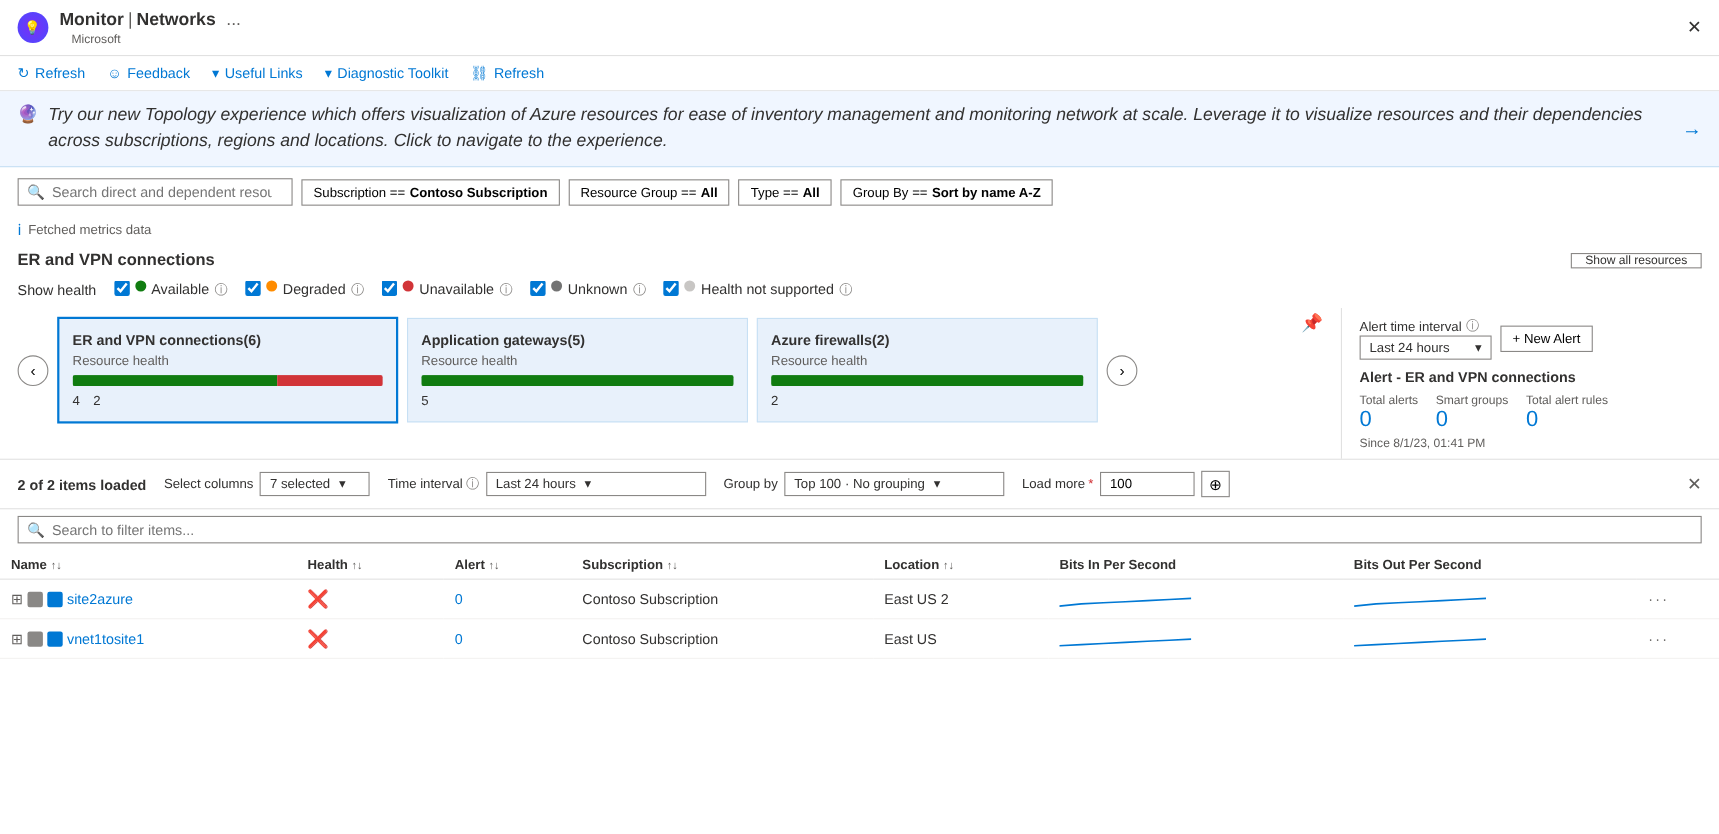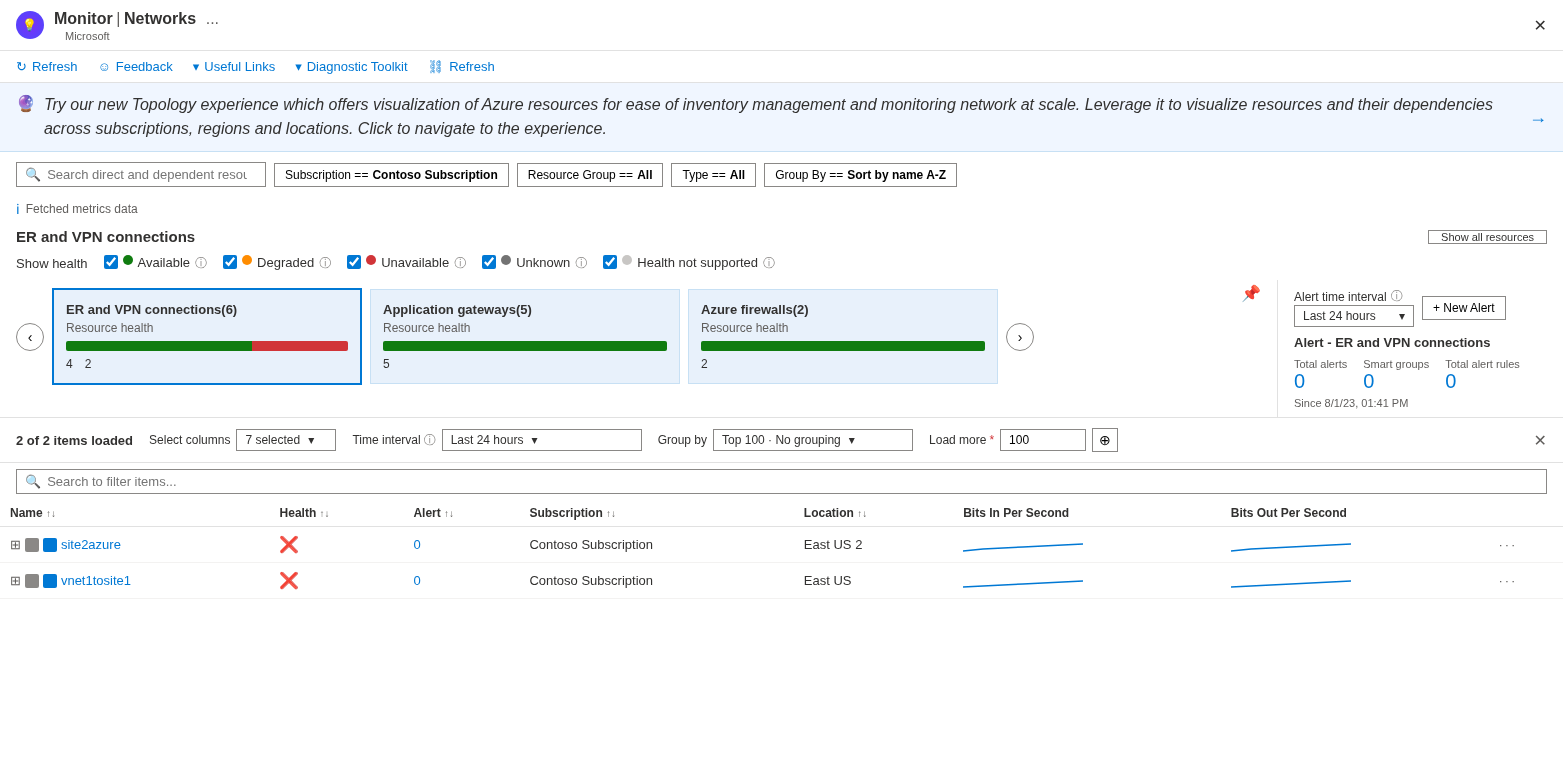--- a/index.html
+++ b/index.html
@@ -55,21 +55,21 @@
     .resource-card.active { border: 2px solid #0078d4; }
     .resource-card-title { font-size: 13px; font-weight: 600; margin-bottom: 4px; }
     .resource-health-label { font-size: 12px; color: #605e5c; margin-bottom: 6px; }
     .health-bar-visual { display: flex; height: 10px; width: 100%; border-radius: 2px; overflow: hidden; margin-bottom: 6px; }
     .hbv-green { background: #107c10; }
     .hbv-red { background: #d13438; }
     .hbv-all-green { background: #107c10; width: 100%; }
     .health-counts { display: flex; gap: 12px; font-size: 12px; }
 
     
-    .right-panel { width: 286px; flex-shrink: 0; padding: 8px 16px; border-left: 1px solid #e1e1e1; }
+    .right-panel { width: 344px; flex-shrink: 0; padding: 8px 16px; border-left: 1px solid #e1e1e1; }
     .alert-interval-row { display: flex; align-items: center; gap: 8px; margin-bottom: 8px; }
     .interval-label { font-size: 12px; color: #323130; display: flex; align-items: center; gap: 4px; }
     .interval-select { display: flex; align-items: center; border: 1px solid #8a8886; padding: 3px 8px; font-size: 12px; cursor: pointer; min-width: 120px; justify-content: space-between; gap: 8px; }
     .new-alert-btn { padding: 4px 10px; border: 1px solid #8a8886; background: #fff; font-size: 12px; cursor: pointer; white-space: nowrap; }
     .alert-section-title { font-size: 13px; font-weight: 600; margin-bottom: 8px; }
     .alert-stats { display: flex; gap: 16px; margin-bottom: 4px; }
     .alert-stat { display: flex; flex-direction: column; }
     .alert-stat-label { font-size: 11px; color: #605e5c; }
     .alert-stat-value { font-size: 20px; font-weight: 400; color: #0078d4; }
     .alert-since { font-size: 11px; color: #605e5c; }

